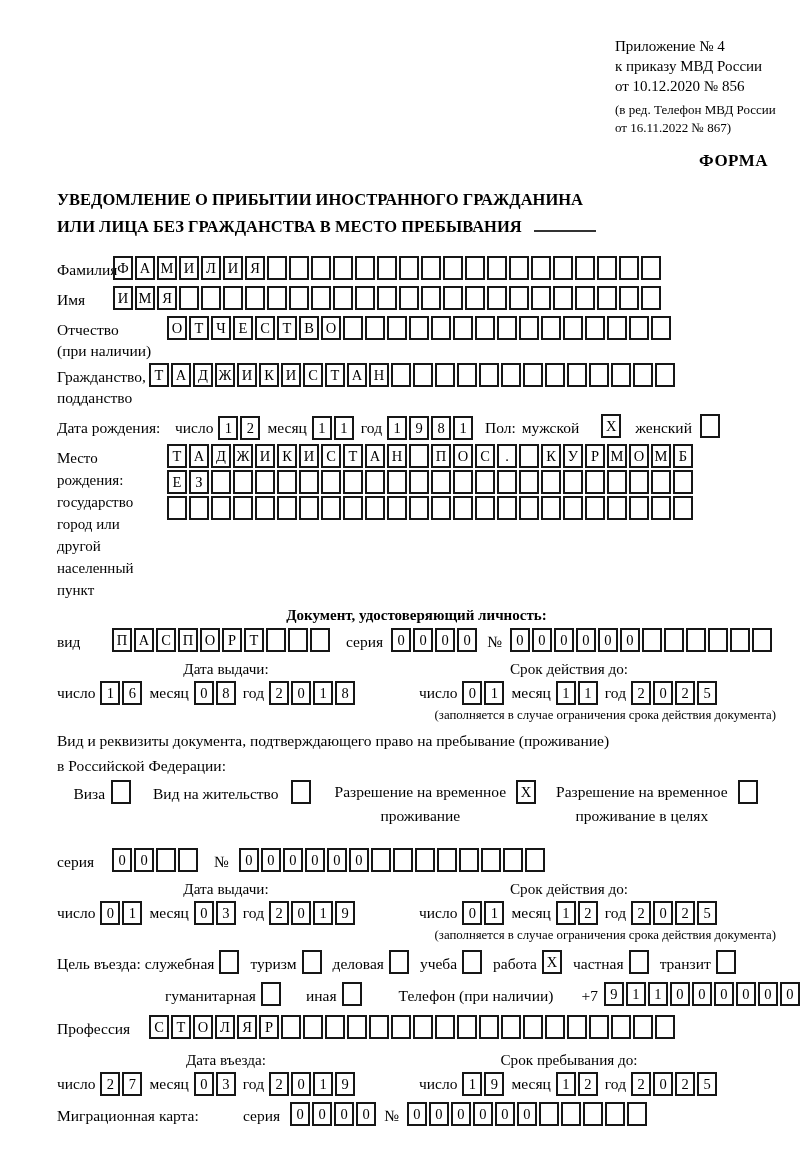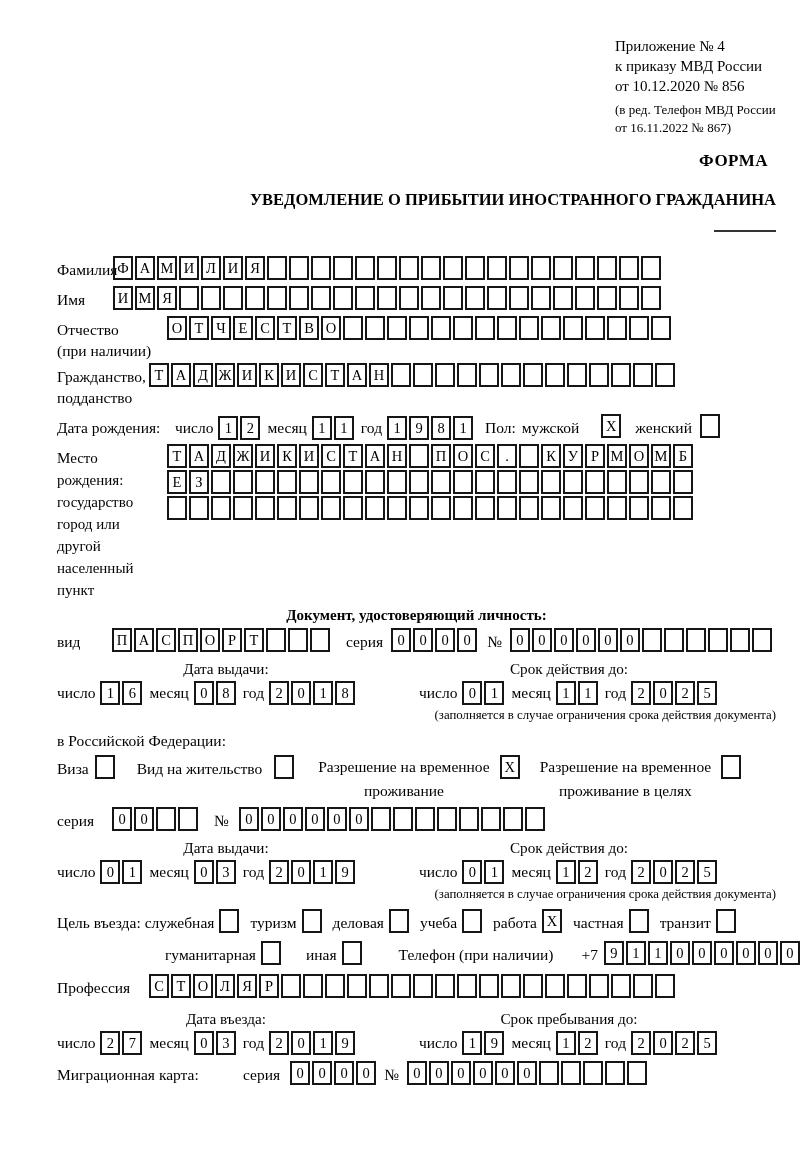--- a/index.html
+++ b/index.html
@@ -10,21 +10,21 @@
     color: #000;
   }
   .page { width: 800px; height: 973px; padding: 36px 24px 0 57px; }
 
   
   .hdr { margin-left: 558px; font-size: 15px; line-height: 20px; white-space: nowrap; }
   .hdr .sub { font-size: 13px; line-height: 17.5px; }
   .hdr .sub-first { margin-top: 5px; }
   .forma { margin-top: 15px; text-align: right; padding-right: 8px; font-weight: bold; font-size: 17px; letter-spacing: .5px; }
 
-  .title { margin-top: 15px; text-align: right; font-weight: bold; font-size: 16.5px; line-height: 27px; }
+  .title { margin-top: 15px; text-align: left; font-weight: bold; font-size: 16.5px; line-height: 27px; }
   .blank { display: inline-block; width: 62px; border-bottom: 2px solid #333; height: 14px; margin-left: 12px; }
   .sec1 { margin-top: 27px; font-weight: bold; font-size: 15.4px; }
 
   .body { margin-top: 16px; font-size: 15.5px; }
 
   .row { display: flex; align-items: flex-start; margin-bottom: 2px; }
   .lbl { flex: none; line-height: 28px; }
   .lbl2 { flex: none; line-height: 21px; padding-top: 3px; }
   .boxes { display: inline-flex; flex: none; }
   .cell {
@@ -43,21 +43,21 @@
   .center-bold { text-align: center; font-weight: bold; font-size: 15px; margin: 6px 0 4px 0; }
 
   .dates { display: flex; margin-bottom: 0; }
   .dates .col-l { width: 338px; flex: none; }
   .dates .col-r { margin-left: 24px; flex: none; }
   .dsub { text-align: center; font-size: 15.2px; line-height: 21px; }
   .cap { font-size: 12.8px; line-height: 17px; }
   .cap-right { text-align: right; margin-bottom: 4px; }
 
   .intro { line-height: 25px; }
-  .opts { display: flex; align-items: flex-start; margin-top: 2px; margin-bottom: 4px; }
+  .opts { display: flex; align-items: flex-start; margin-top: 2px; margin-bottom: 20px; justify-content: center; }
   .opt { display: inline-flex; align-items: flex-start; flex: none; }
   .opt .olbl { line-height: 28px; margin-right: 6px; }
   .opt .multiline { text-align: center; line-height: 24px; }
   .purpose .opt { margin-right: 9px; }
   .purpose .opt .olbl { margin-right: 5px; } .gap4 { height: 4px; }
 </style>
 </head>
 <body>
 
 <div class="page">
@@ -67,21 +67,21 @@
     <div>к приказу МВД России</div>
     <div>от 10.12.2020 № 856</div>
     <div class="sub sub-first">(в ред. Телефон МВД России</div>
     <div class="sub">от 16.11.2022 № 867)</div>
   </div>
 
   <div class="forma">ФОРМА</div>
 
   <div class="title">
     <div>УВЕДОМЛЕНИЕ О ПРИБЫТИИ ИНОСТРАННОГО ГРАЖДАНИНА</div>
-    <div><span class="blank"></span></div>
+    <div><span>ИЛИ ЛИЦА БЕЗ ГРАЖДАНСТВА В МЕСТО ПРЕБЫВАНИЯ</span><span class="blank"></span></div>
   </div>
 
 
   <div class="body">
 
     <div class="row">
       <span class="lbl w56">Фамилия</span>
       <span class="boxes">
           <span class="cell">Ф</span>
           <span class="cell">А</span>
@@ -415,20 +415,21 @@
               <span class="cell">2</span>
               <span class="cell">0</span>
               <span class="cell">2</span>
               <span class="cell">5</span>
             </span>
         </span>
       </div>
     </div>
     <div class="cap cap-right">(заполняется в случае ограничения срока действия документа)</div>
 
+    <div class="intro">Вид и реквизиты документа, подтверждающего право на пребывание (проживание)</div>
     <div class="intro">в Российской Федерации:</div>
 
     <div class="opts">
       <span class="opt">
         <span class="olbl">Виза</span>
         <span class="cell"></span>
       </span>
       <span class="opt" style="margin-left:20px">
         <span class="olbl" style="margin-right:12px">Вид на жительство</span>
         <span class="cell"></span>

